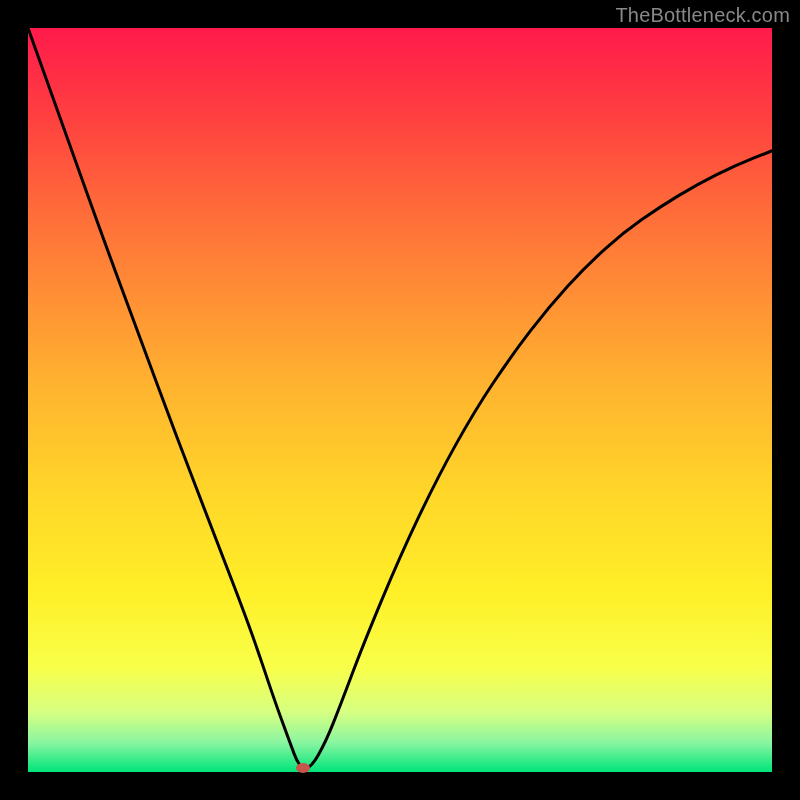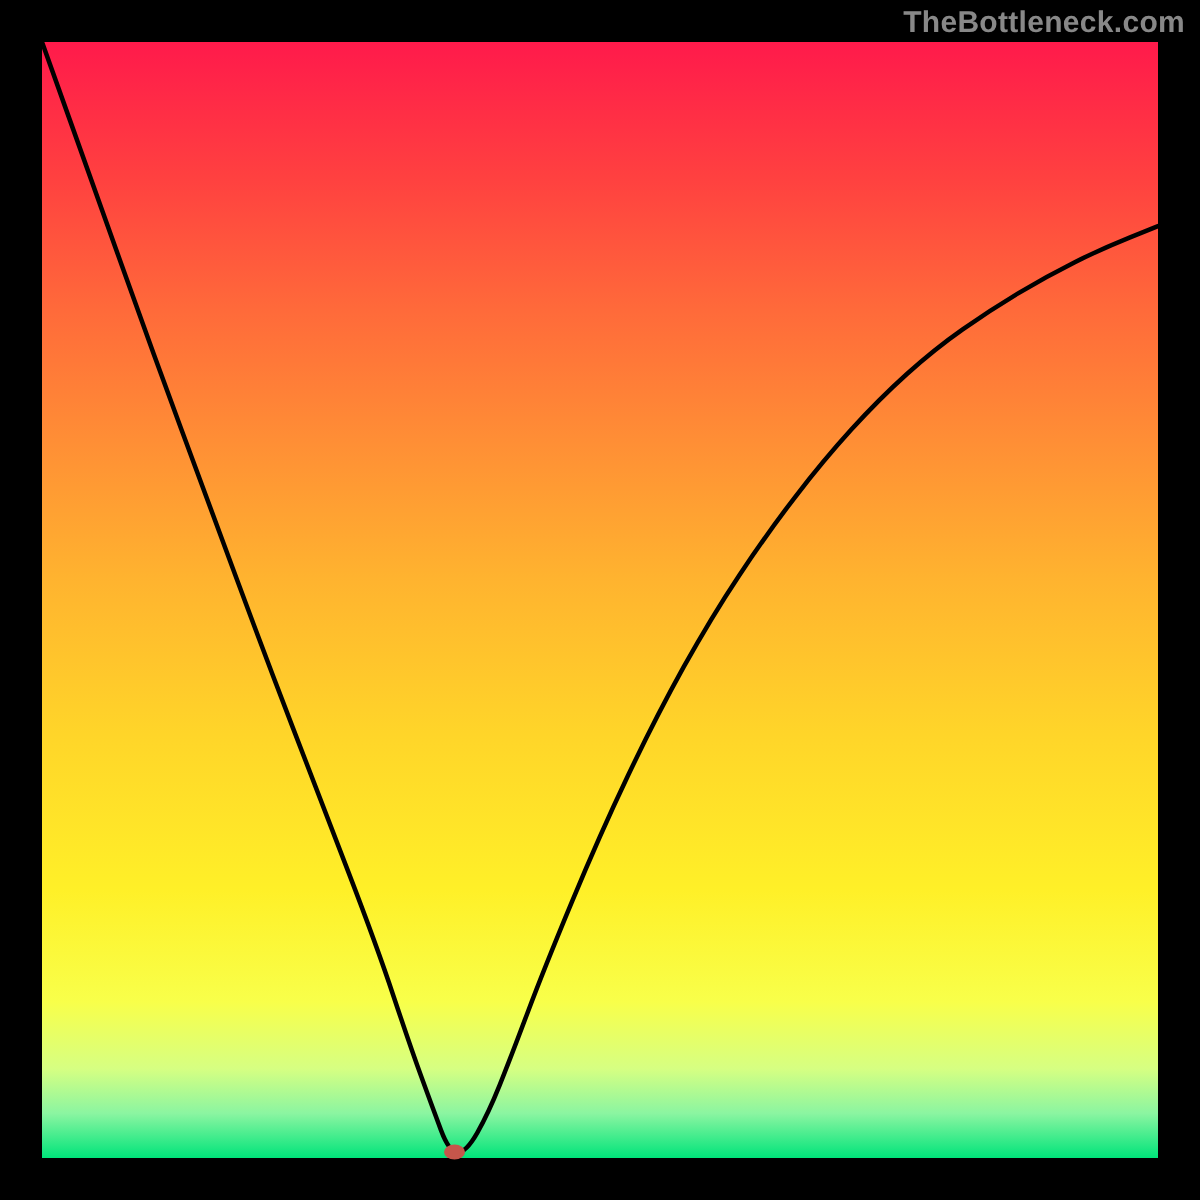--- a/index.html
+++ b/index.html
@@ -30,21 +30,21 @@
       #8bf5a1 96%,
       #00e47a 100%
     );
   }
   .watermark {
     position: absolute;
     top: 4px;
     right: 10px;
     color: #888;
     font-size: 20px;
-    font-weight: 700;
+    font-weight: 400;
     letter-spacing: 0.2px;
   }
   svg.curve {
     position: absolute;
     left: 0;
     top: 0;
     width: 744px;
     height: 744px;
     overflow: visible;
   }

